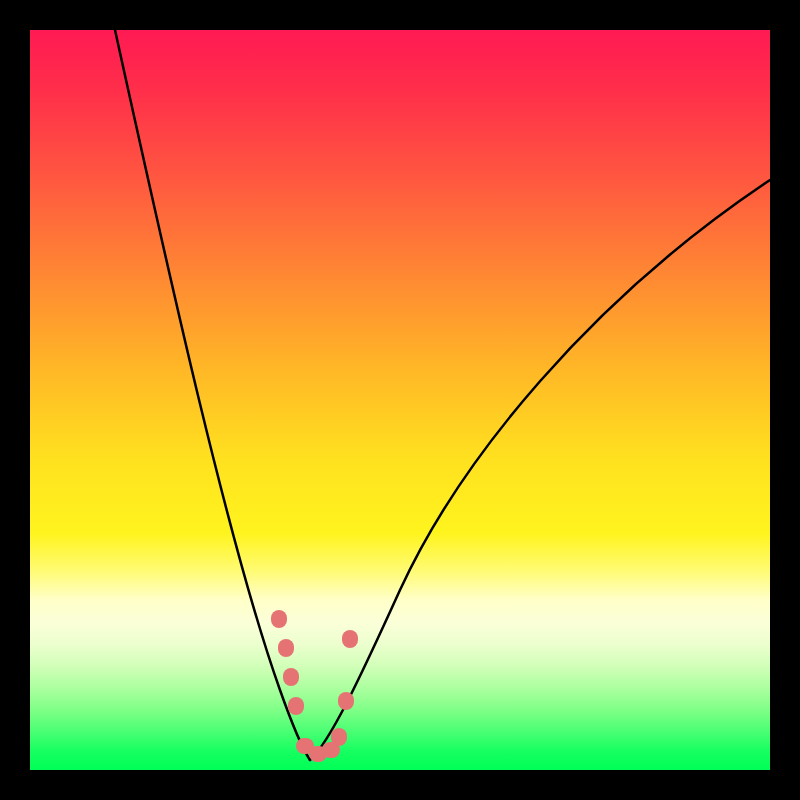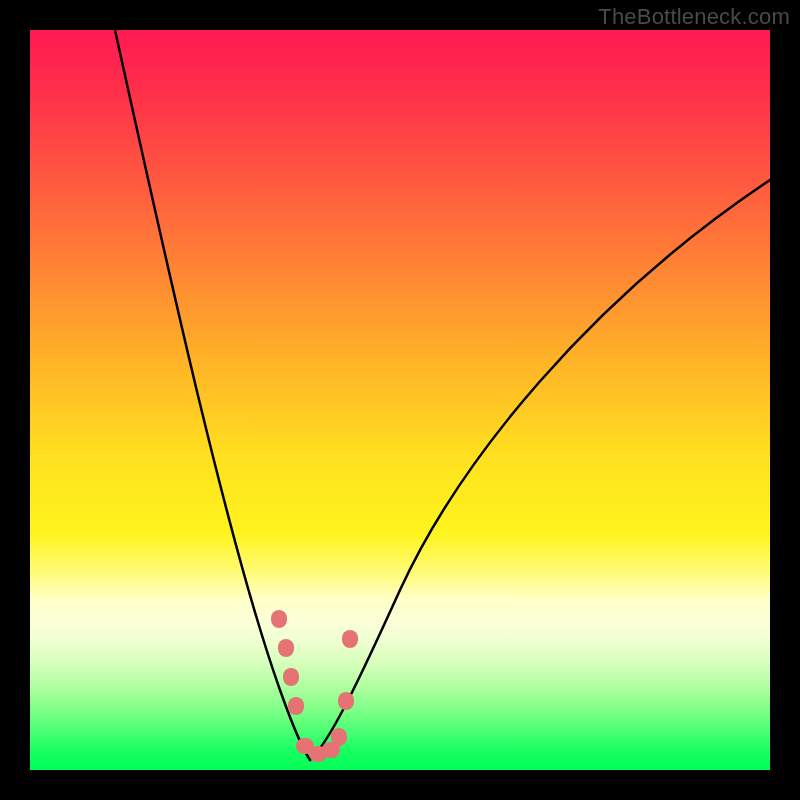--- a/index.html
+++ b/index.html
@@ -63,21 +63,20 @@
     font-size: 22px;
     font-weight: 500;
     letter-spacing: 0.2px;
     user-select: none;
   }
 </style>
 </head>
 <body>
 
 <div class="frame">
-  <div class="watermark">TheBottleneck.com</div>
 
   <div class="plot">
     <svg class="curves" viewBox="0 0 740 740">
 
       <path d="M 85 0
                C 140 250, 200 520, 250 660
                C 262 694, 272 718, 280 730" fill="none" stroke="#000" stroke-width="2.5" stroke-linecap="round"></path>
 
       <path d="M 280 730
                C 300 712, 330 648, 370 560

